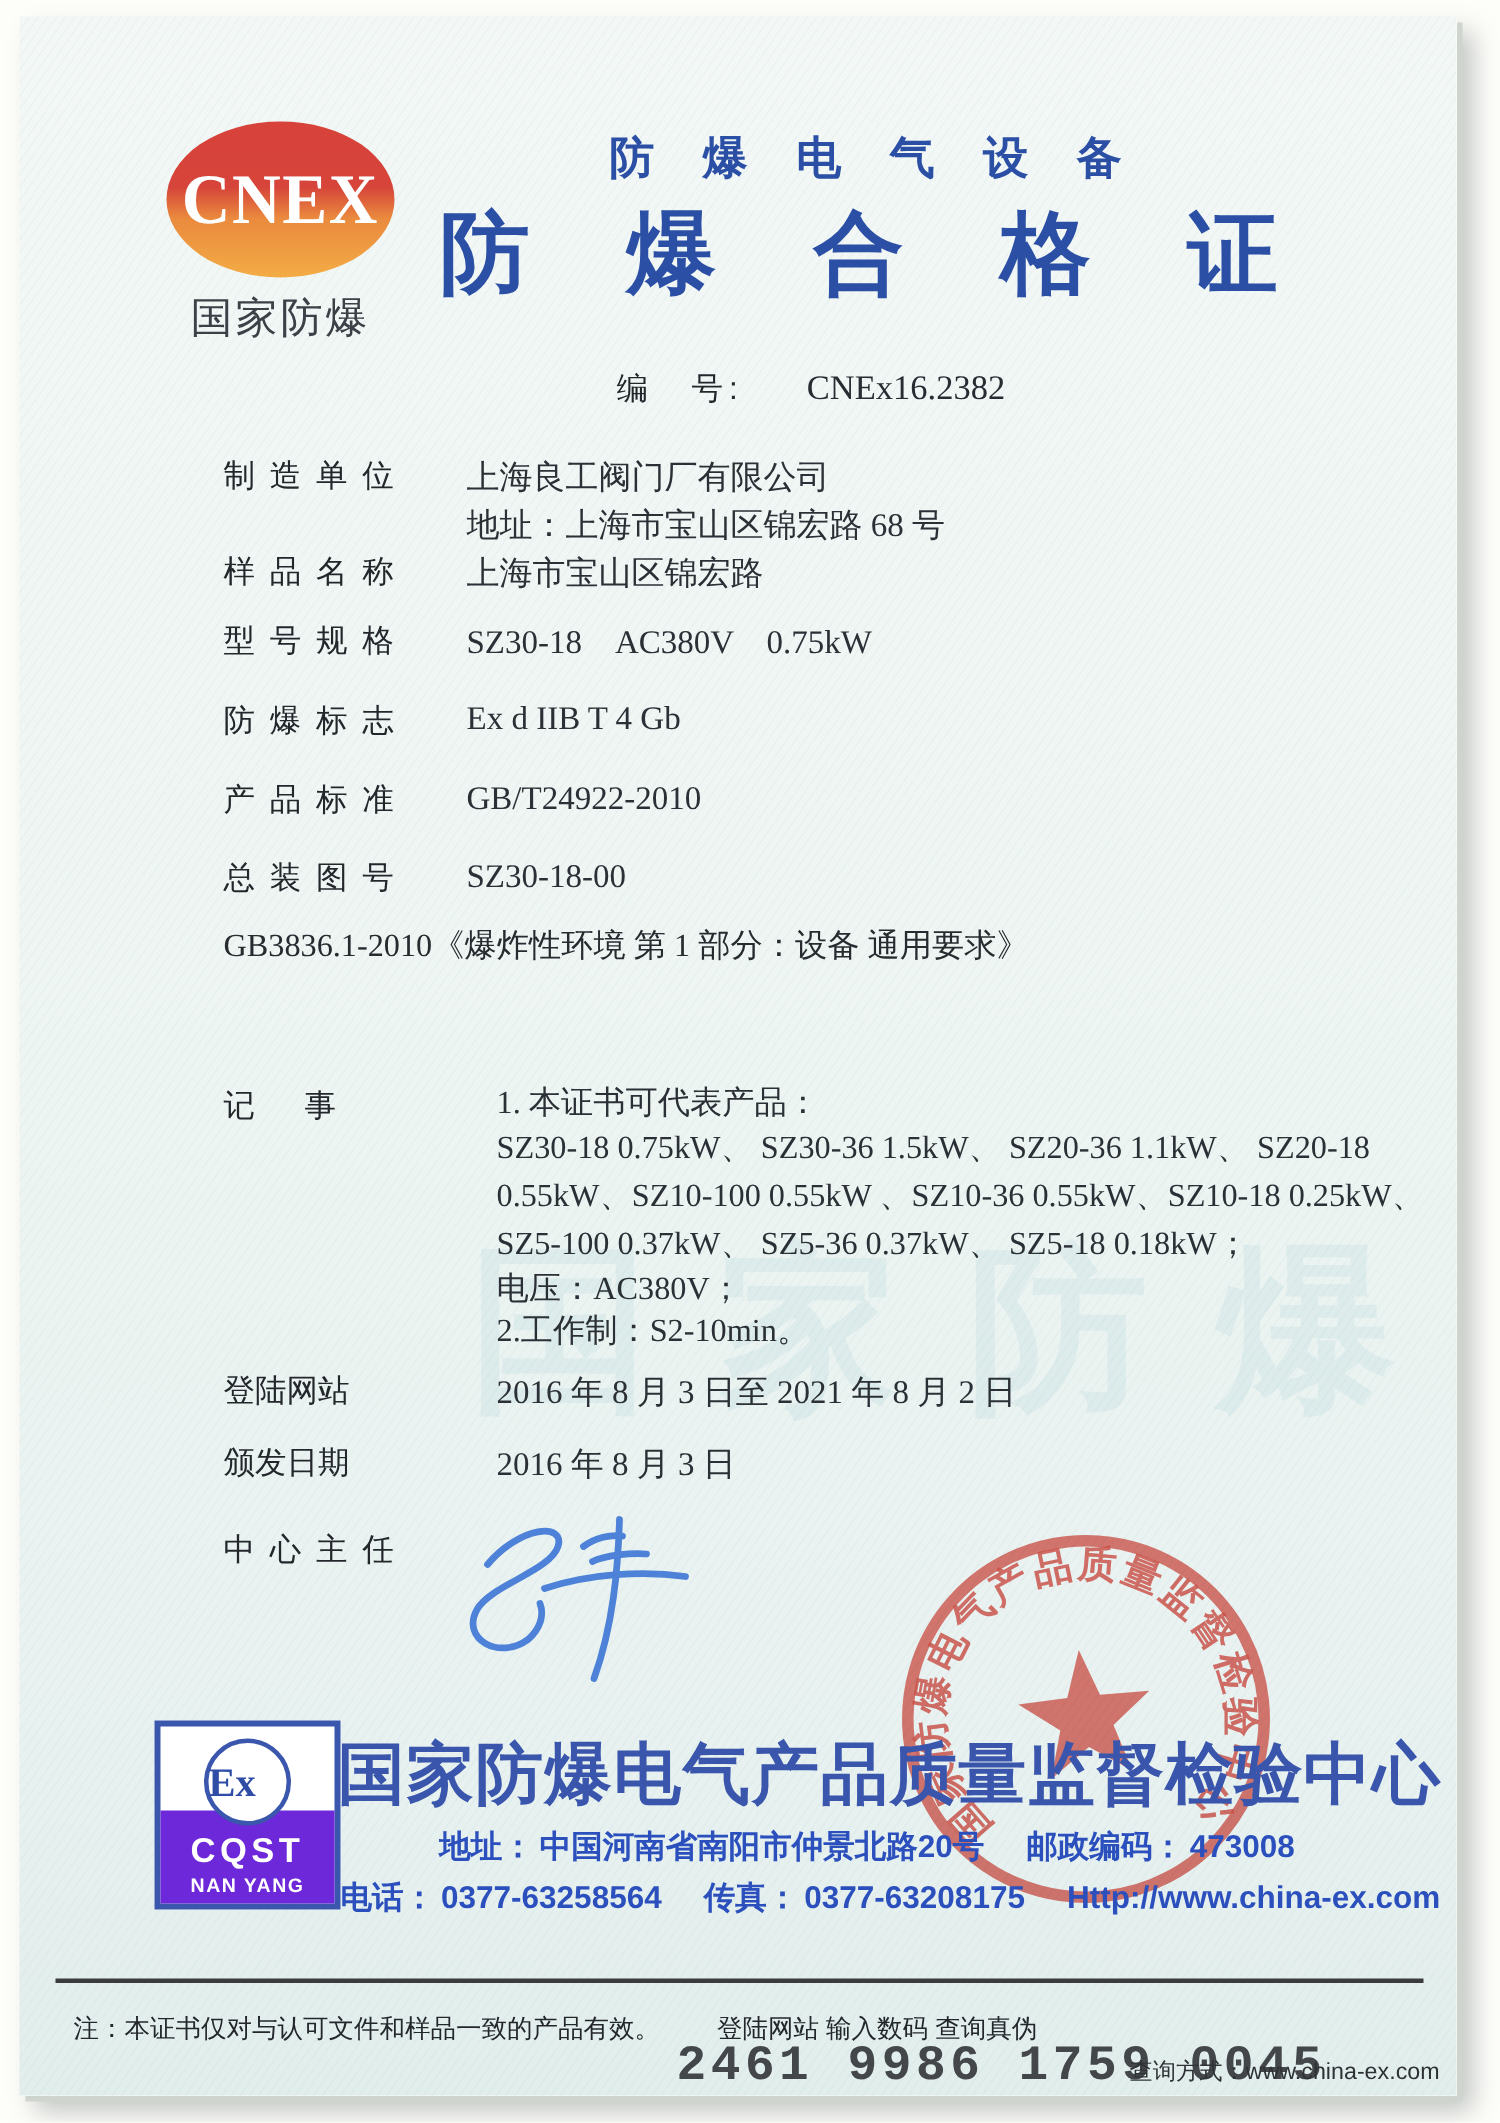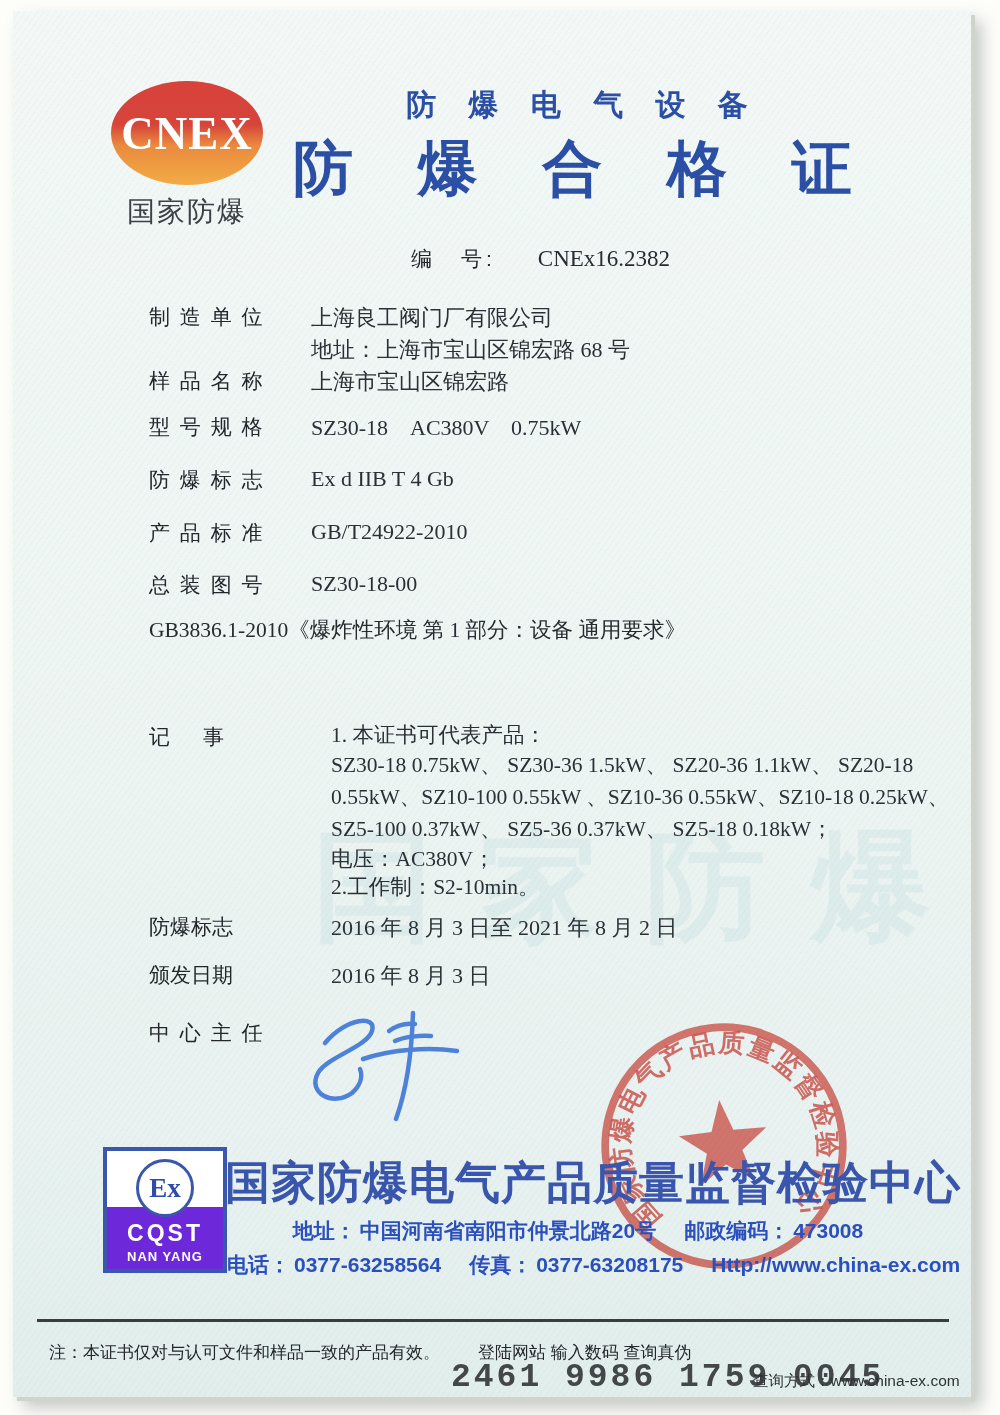--- a/index.html
+++ b/index.html
@@ -55,21 +55,21 @@
   .sig{left:284px;top:992px;}
   
   .stamp{left:579px;top:1003px;transform:rotate(-6deg);mix-blend-mode:multiply;}
   
   .exbadge{
     left:90px;top:1136px;width:116px;height:118px;border:4px solid #3a57ad;background:#fff;
     display:flex;flex-direction:column;align-items:center;
   }
   .exbadge .circ{
     margin-top:8px;width:52px;height:52px;border-radius:50%;border:3px solid #3a57ad;
-    display:flex;align-items:center;justify-content:center;background:#fff;position:relative;z-index:2;
+    display:flex;align-items:center;background:#fff;position:relative;z-index:2;
   }
   .exbadge .circ span{color:#2f4da6;font-weight:bold;font-size:27px;font-family:"Liberation Serif",serif;}
   .exbadge .blue{
     position:absolute;left:0;bottom:0;width:100%;height:62px;background:#6d28d9;
     display:flex;flex-direction:column;align-items:center;justify-content:flex-end;padding-bottom:5px;box-sizing:border-box;
   }
   .exbadge .blue .cqst{color:#fff;font-size:23px;letter-spacing:3px;font-weight:bold;}
   .exbadge .blue .ny{color:#fff;font-size:13px;letter-spacing:1px;font-weight:bold;margin-top:2px;}
   .orgname{
     left:212px;top:1142px;width:706px;text-align:center;
@@ -137,21 +137,21 @@
   <div class="abs flabel" style="top:712px;letter-spacing:6px;">记　事</div>
   <div class="abs remarks">
     <div>1. 本证书可代表产品：</div>
     <div style="line-height:32px;">SZ30-18 0.75kW、 SZ30-36 1.5kW、 SZ20-36 1.1kW、 SZ20-18</div>
     <div style="line-height:32px;">0.55kW、SZ10-100 0.55kW 、SZ10-36 0.55kW、SZ10-18 0.25kW、</div>
     <div style="line-height:32px;">SZ5-100 0.37kW、 SZ5-36 0.37kW、 SZ5-18 0.18kW；</div>
     <div>电压：AC380V；</div>
     <div>2.工作制：S2-10min。</div>
   </div>
 
-  <div class="abs flabel" style="top:902px;letter-spacing:0;">防爆标志</div>
+  <div class="abs flabel" style="top:902px;letter-spacing:0;">登陆网站</div>
   <div class="abs fvalue" style="top:902px;left:318px;">2016 年 8 月 3 日至 2021 年 8 月 2 日</div>
 
   <div class="abs flabel" style="top:950px;letter-spacing:0;">颁发日期</div>
   <div class="abs fvalue" style="top:950px;left:318px;">2016 年 8 月 3 日</div>
 
   <div class="abs flabel" style="top:1008px;">中 心 主 任</div>
   <svg class="abs sig" width="170" height="122" viewBox="0 0 170 122">
     <g fill="none" stroke="#4d82d8" stroke-width="4.5" stroke-linecap="round">
       <path d="M28,40 C50,14 80,12 75,28 C70,44 30,54 21,70 C10,90 36,104 55,90 C63,83 66,74 63,66"></path>
       <path d="M66,56 C96,46 132,44 160,48"></path>

